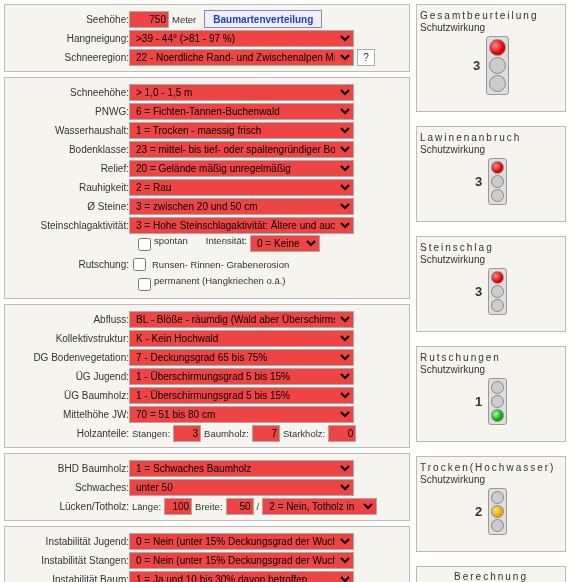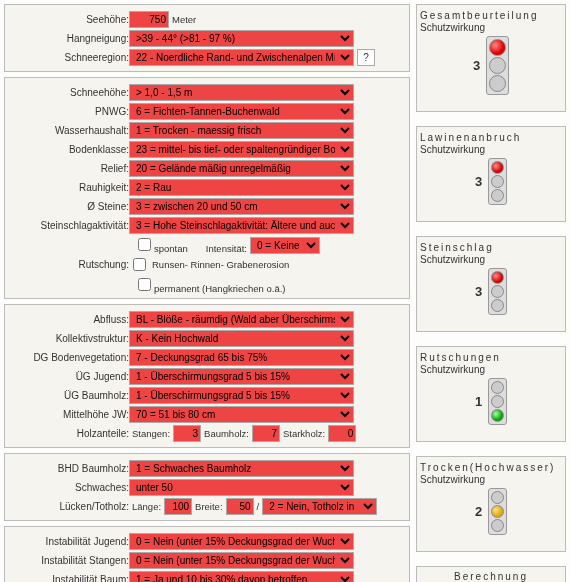--- a/index.html
+++ b/index.html
@@ -34,21 +34,21 @@
     height: 17px;
     border: 1px solid #aaa;
     background: #ef4444;
     padding: 0 2px;
   }
   select { width: 225px; }
   select.sm { width: 70px; }
   input.num { width: 40px; text-align: right; }
   input.num-sm { width: 28px; text-align: right; }
   .inline-lbl { font-size: 9.5px; color: #333; margin: 0 3px; }
-  .chk-row { display: flex; align-items: flex-end; margin-left: 123px; font-size: 9.5px; }
+  .chk-row { display: flex; align-items: flex-start; margin-left: 123px; font-size: 9.5px; }
   .chk-row input { margin-right: 3px; }
   .btn-blue {
     border: 1px solid #88a;
     background: #eef;
     color: #1a3fcf;
     font-weight: bold;
     font-size: 10px;
     height: 18px;
     padding: 0 8px;
     margin-left: 5px;
@@ -111,20 +111,21 @@
 <body>
 
 <div class="wrap">
   <div class="left">
 
     <div class="block">
       <div class="row">
         <span class="lbl">Seehöhe:</span>
         <input class="num" type="text" value="750" style="">
         <span class="inline-lbl">Meter</span>
+        <button class="btn-blue">Baumartenverteilung</button>
       </div>
       <div class="row">
         <span class="lbl">Hangneigung:</span>
         <select><option>&gt;39 - 44° (&gt;81 - 97 %)</option></select>
       </div>
       <div class="row">
         <span class="lbl">Schneeregion:</span>
         <select><option>22 - Noerdliche Rand- und Zwischenalpen Mitte</option></select>
         <span class="q-btn">?</span>
       </div>

